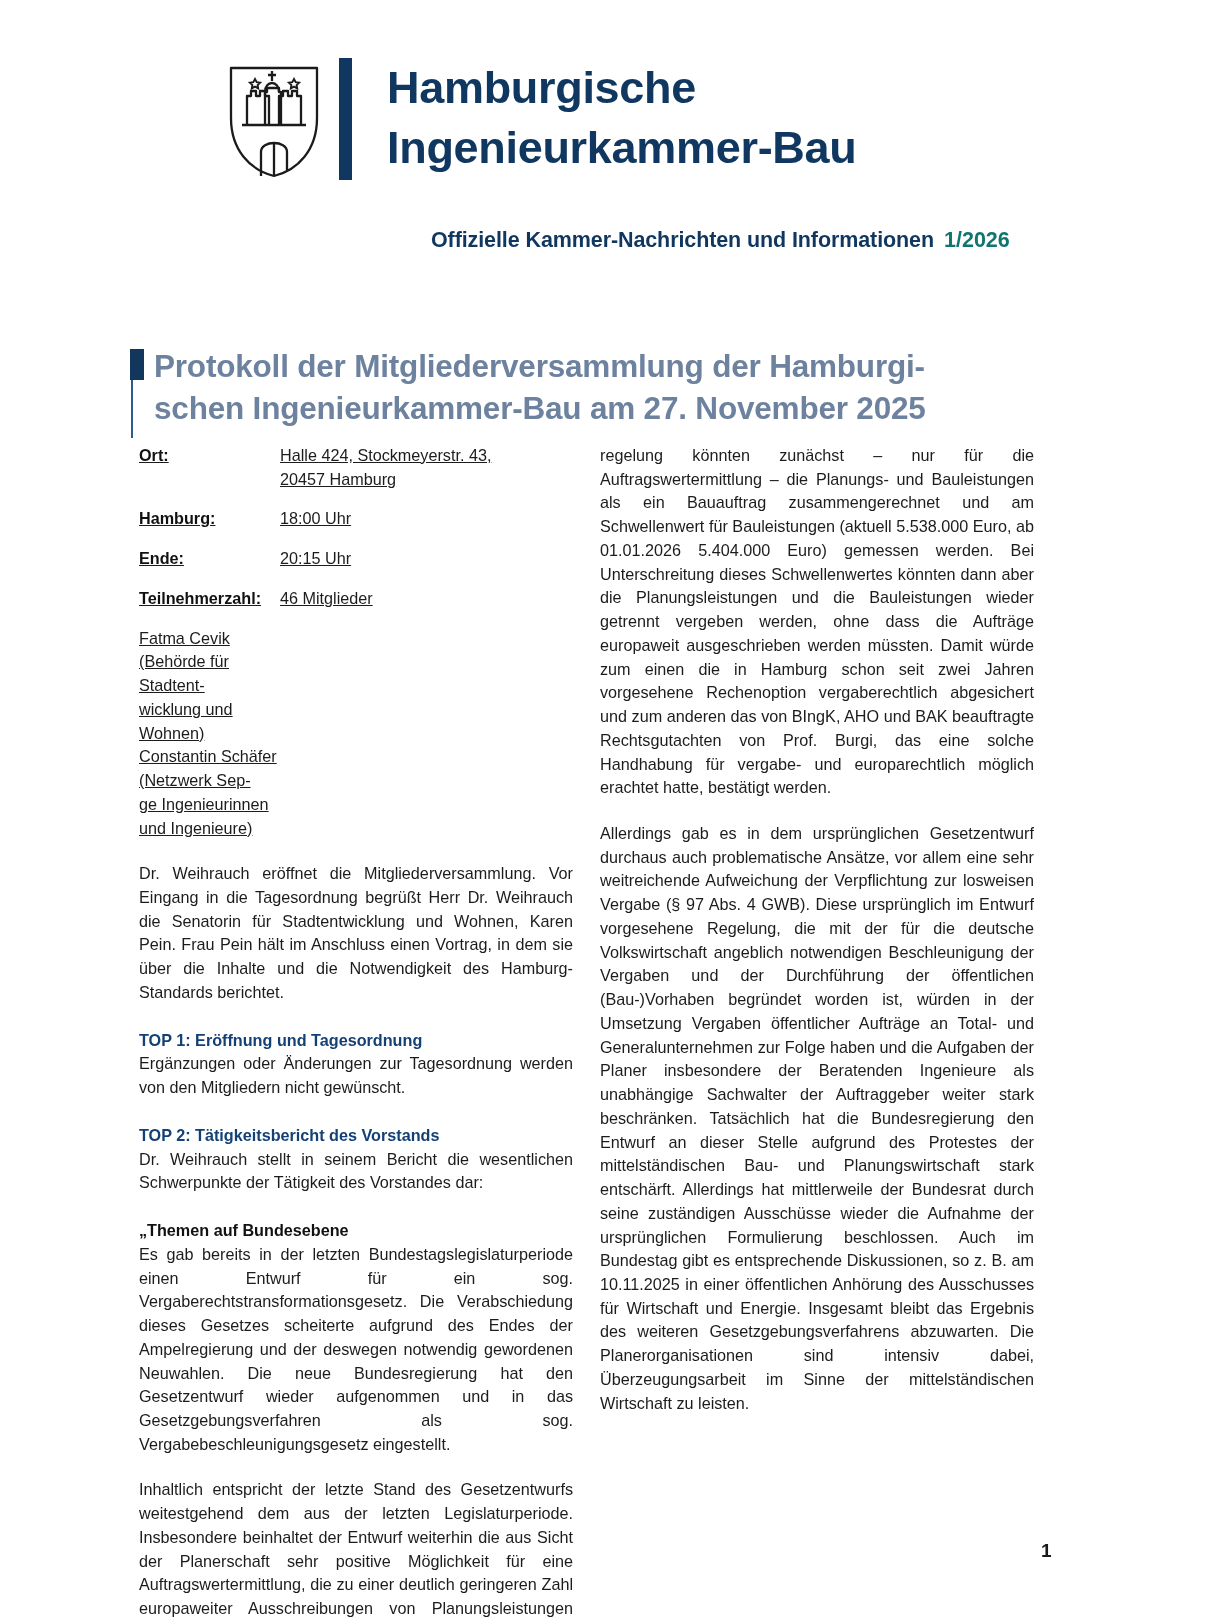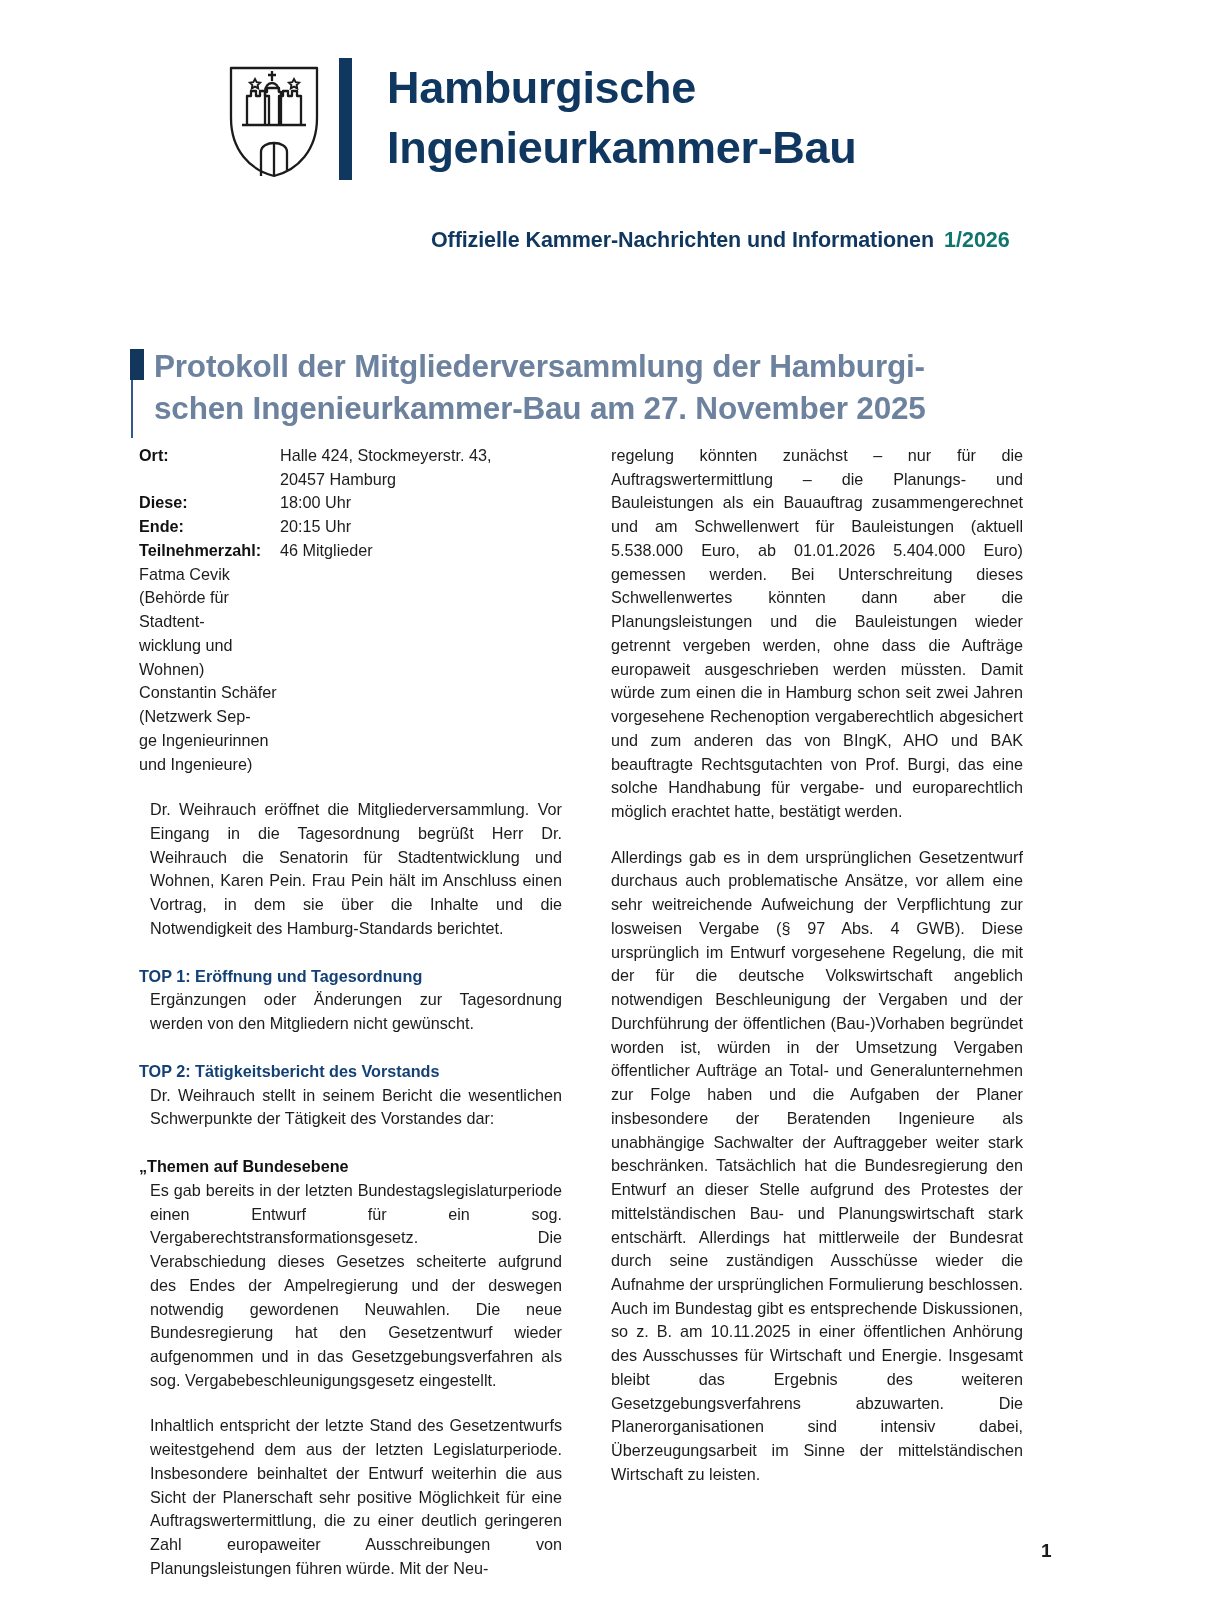--- a/index.html
+++ b/index.html
@@ -126,32 +126,33 @@
     font-size: 16.2px;
     line-height: 1.465;
     color: #1c1c1c;
   }
   .col-left  { left: 139px; }
   .col-right { left: 600px; }
 
   .meta {
     display: grid;
     grid-template-columns: 141px 1fr;
-    row-gap: 0;
+    row-gap: 16px;
     margin-bottom: 16px;
+    text-decoration: underline;
   }
   .meta-key {
     font-weight: bold;
     color: #111111;
     white-space: nowrap;
   }
   .meta-val { color: #1c1c1c; }
 
   p.body {
-    margin: 11px;
+    margin: 0;
     text-align: justify;
     -webkit-hyphens: manual;
     hyphens: manual;
   }
   p.body.gap    { margin-top: 22px; }
   p.body.tight  { margin-top: 0; }
 
   h3.top-head {
     margin: 24px 0 0 0;
     font-size: 16.2px;
@@ -236,21 +237,21 @@
     <div>schen Ingenieurkammer-Bau am 27. November 2025</div>
   </h1>
 </div>
 
 <div class="col col-left">
 
   <div class="meta">
     <div class="meta-key">Ort:</div>
     <div class="meta-val" style="white-space:pre-line">Halle 424, Stockmeyerstr. 43,
 20457 Hamburg</div>
-    <div class="meta-key">Diese:</div>
+    <div class="meta-key">Hamburg:</div>
     <div class="meta-val" style="white-space:pre-line">18:00 Uhr</div>
     <div class="meta-key">Ende:</div>
     <div class="meta-val" style="white-space:pre-line">20:15 Uhr</div>
     <div class="meta-key">Teilnehmerzahl:</div>
     <div class="meta-val" style="white-space:pre-line">46 Mitglieder</div>
     <div class="meta-val" style="white-space:pre-line">Fatma Cevik (Behörde für Stadtent-
 wicklung und Wohnen)
 Constantin Schäfer (Netzwerk Sep-
 ge Ingenieurinnen und Ingenieure)</div>
   </div>

